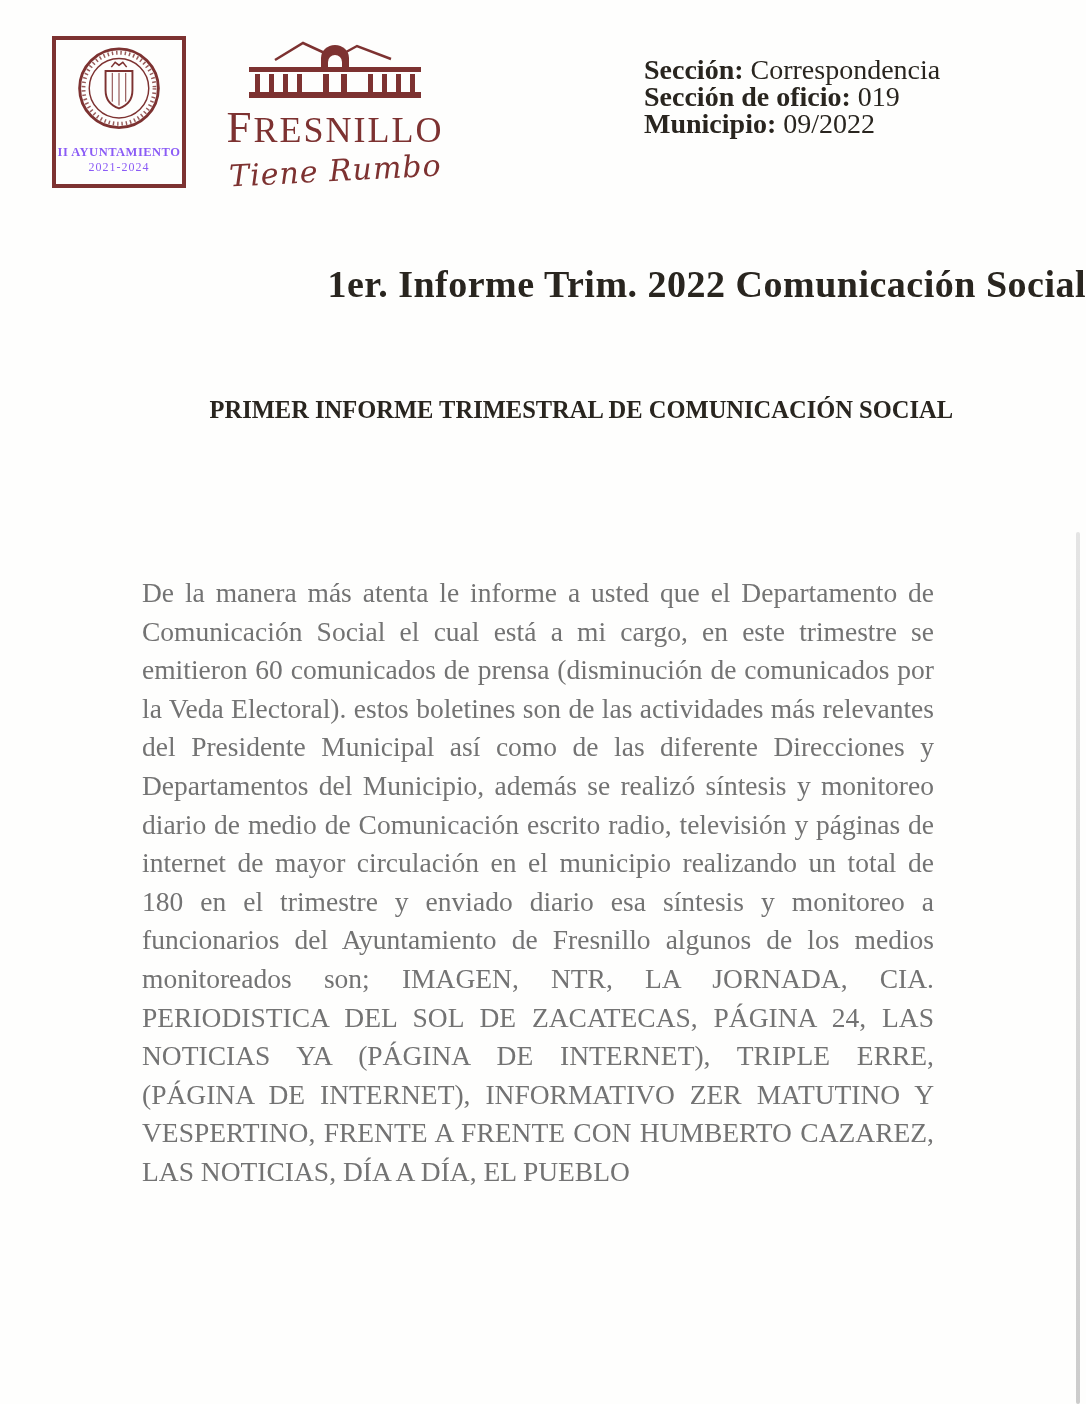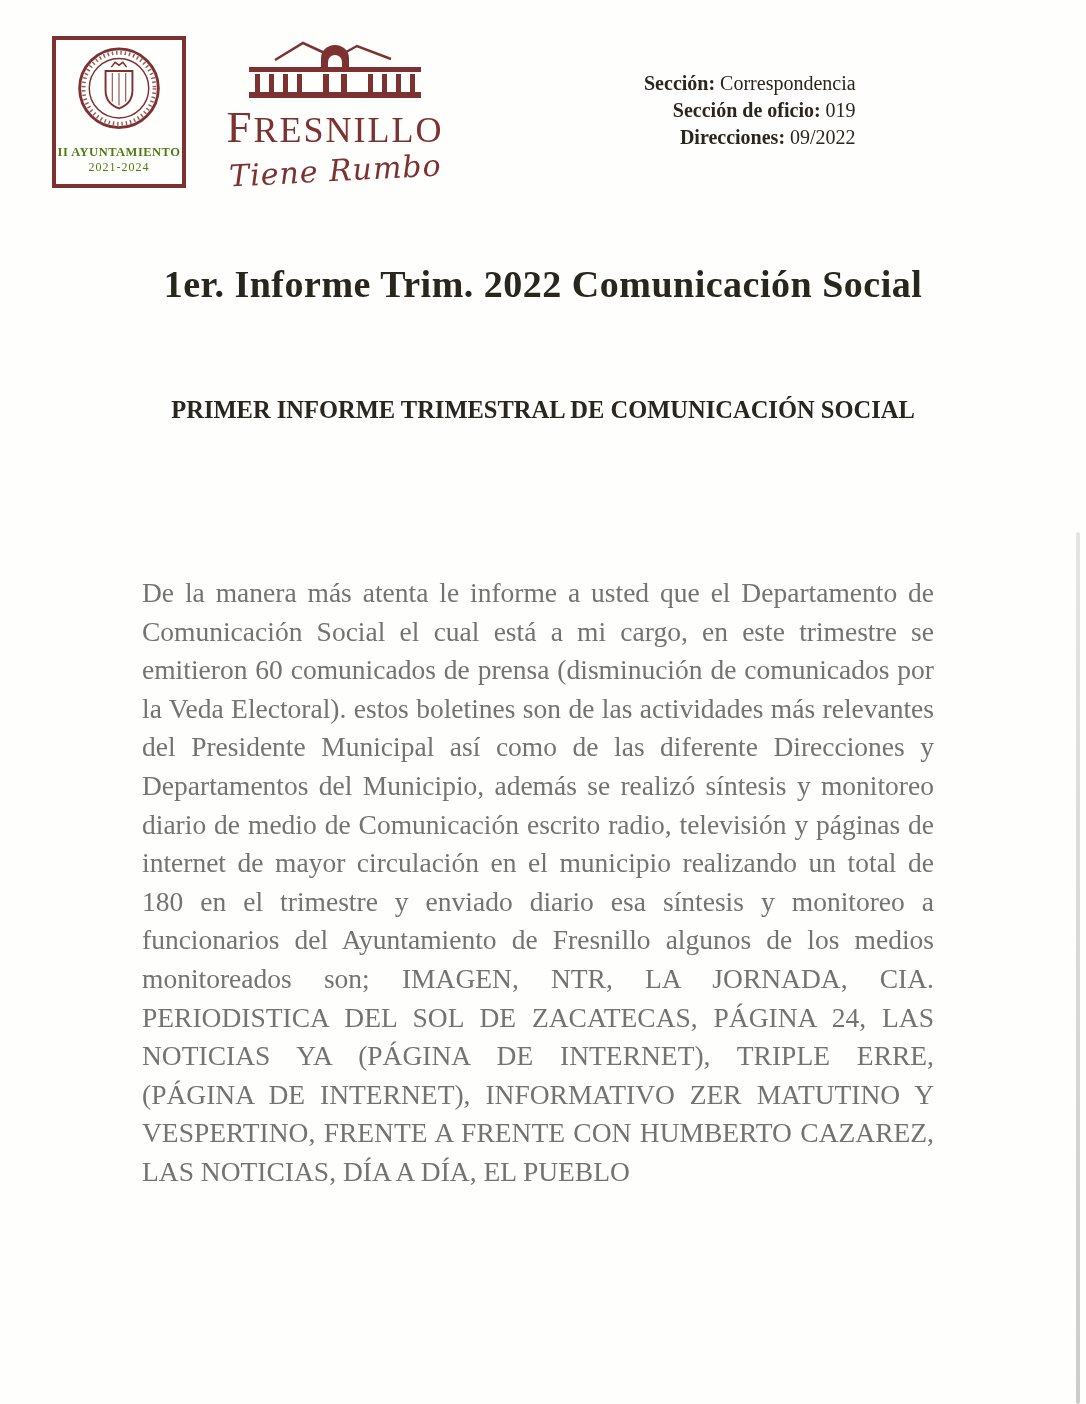--- a/index.html
+++ b/index.html
@@ -17,21 +17,21 @@
   
   .seal-box {
     position: absolute;
     left: 52px; top: 36px;
     width: 134px; height: 152px;
     border: 4px solid #7d3231;
     display: flex; flex-direction: column;
     align-items: center; justify-content: flex-start;
     padding-top: 4px;
   }
-  .seal-caption { text-align: center; color: #4d7c0f; margin-top: 1px; }
+  .seal-caption { text-align: center; color: #8b5cf6; margin-top: 1px; }
   .seal-caption .cap1 { display: block; font-size: 12.5px; letter-spacing: 0.5px; font-weight: bold; }
   .seal-caption .cap2 { display: block; font-size: 12px; letter-spacing: 1px; }
 
   .logo-block {
     position: absolute;
     left: 205px; top: 38px;
     width: 260px;
     display: flex; flex-direction: column; align-items: center;
   }
   .logo-word {
@@ -47,50 +47,49 @@
     font-style: italic;
     font-size: 30px;
     font-family: "DejaVu Serif", serif;
     transform: rotate(-3deg);
     margin-top: 2px;
     letter-spacing: 1px;
   }
 
   .meta-block {
     position: absolute;
-    left: 644px; top: 70px;
-    font-size: 20px;
+    left: 644px; top: 56px;
+    font-size: 28px;
     line-height: 27px;
-    text-align: right;
   }
   .meta-row { white-space: nowrap; }
   .meta-label { font-weight: bold; }
   .meta-value { font-weight: normal; }
 
   
   .doc-title {
     position: absolute;
     top: 262px; left: 0;
     width: 100%;
-    text-align: center;
+    text-align: right;
     font-size: 38px;
     font-weight: bold;
     letter-spacing: 0.5px;
   }
   .doc-subtitle {
     position: absolute;
     top: 393px; left: 50%;
     transform: translateX(-50%);
     width: 820px;
     text-align: center;
     font-weight: bold;
     font-size: 24.5px;
     line-height: 33px;
   }
-  .doc-subtitle .sub1 { margin-bottom: 11px; }
+  .doc-subtitle .sub1 { margin-bottom: 11px; text-align: right; }
 
   
   .doc-body {
     position: absolute;
     top: 574px; left: 142px;
     width: 792px;
     font-size: 27.5px;
     line-height: 38.6px;
     text-align: justify;
     color: #737373;
@@ -158,21 +157,21 @@
   <div class="meta-block">
     <div class="meta-row">
       <span class="meta-label">Sección:</span>
       <span class="meta-value">Correspondencia</span>
     </div>
     <div class="meta-row">
       <span class="meta-label">Sección de oficio:</span>
       <span class="meta-value">019</span>
     </div>
     <div class="meta-row">
-      <span class="meta-label">Direcciones:</span>
+      <span class="meta-label">Municipio:</span>
       <span class="meta-value">09/2022</span>
     </div>
   </div>
 
   <h1 class="doc-title">1er. Informe Trim. 2022 Comunicación Social</h1>
 
   <div class="doc-subtitle">
     <div class="sub1">PRIMER INFORME TRIMESTRAL DE COMUNICACIÓN SOCIAL</div>
   </div>
 

